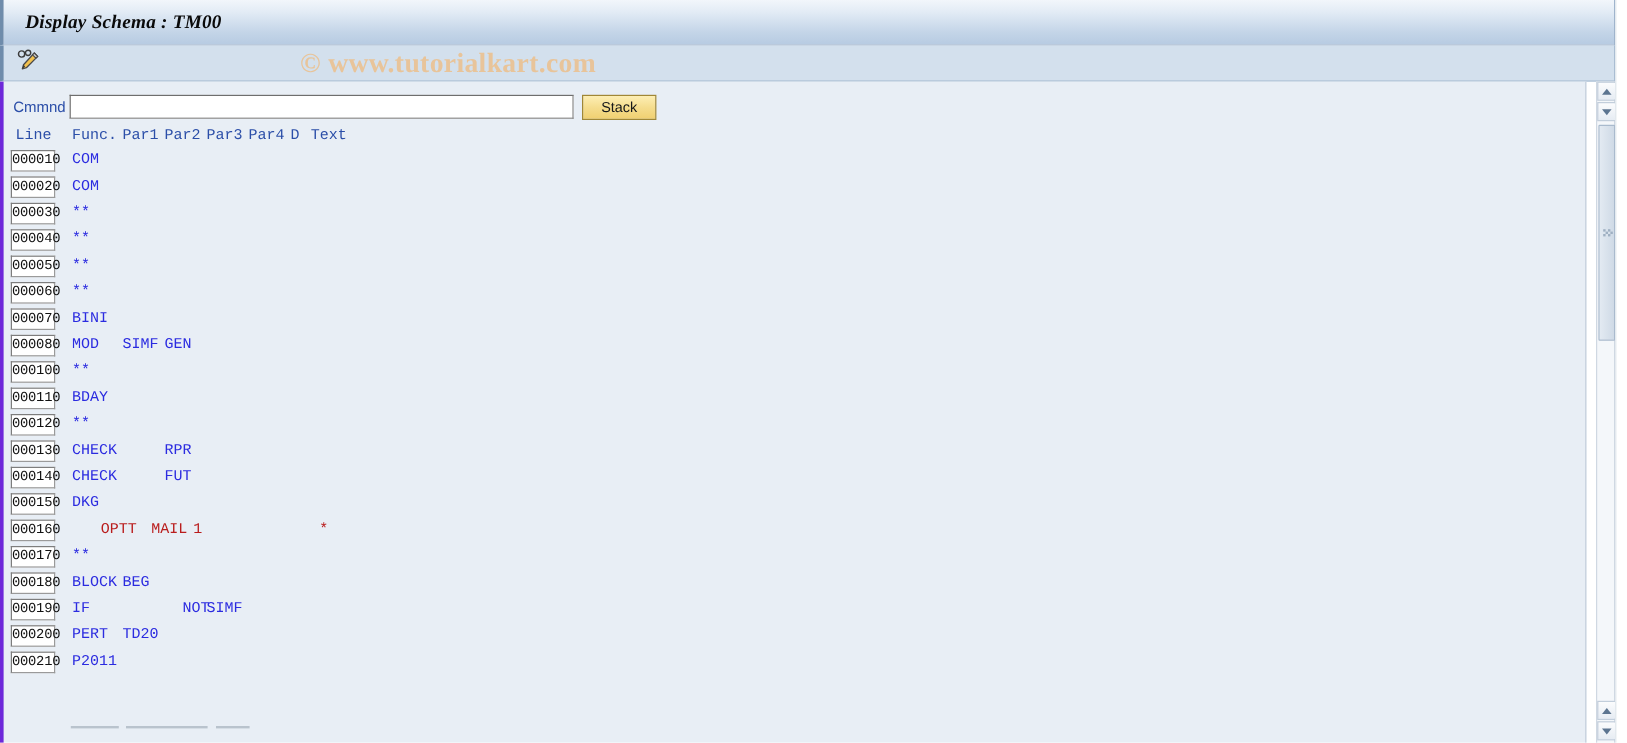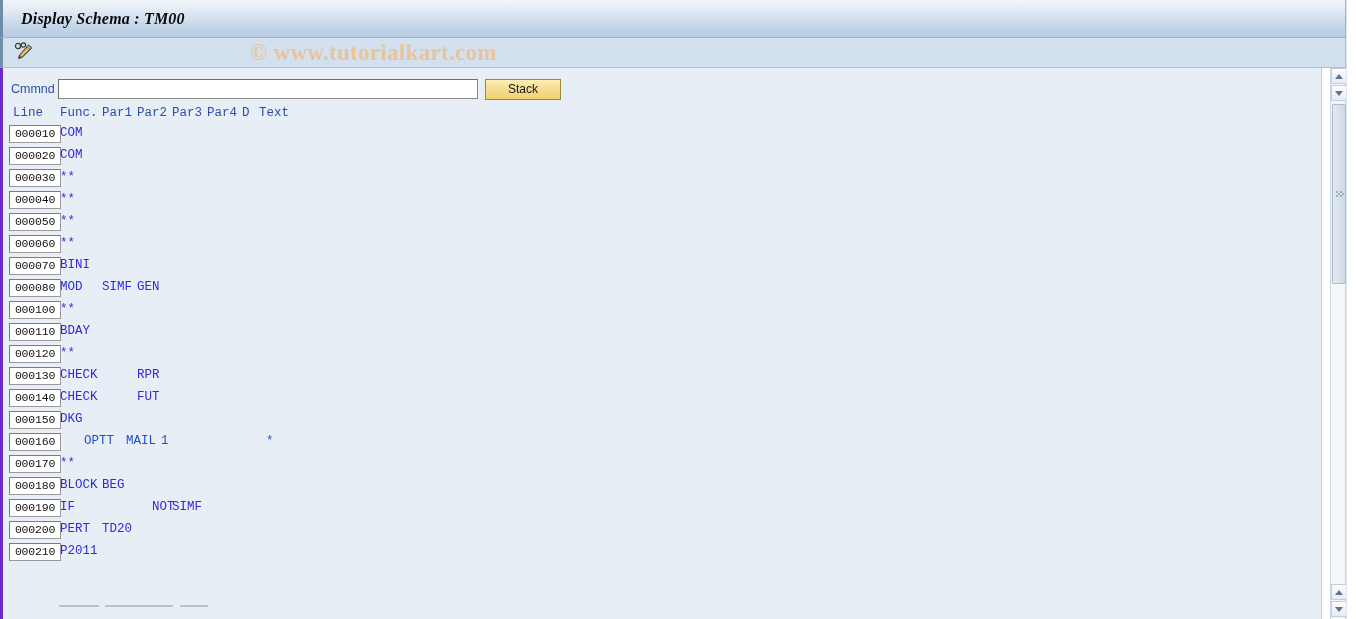--- a/index.html
+++ b/index.html
@@ -103,21 +103,21 @@
     border-top-color: #6e6e6e;
     border-left-color: #6e6e6e;
     background: #ffffff;
     font-family: "Liberation Mono", monospace;
     font-size: 12px;
     padding: 0 3px;
     outline: none;
   }
   #stack-btn {
     margin-left: 7px;
-    width: 76px; height: 21px;
+    width: 62px; height: 21px;
     background: linear-gradient(to bottom,#fdeeb4 0%, #f5dd8e 50%, #f0d071 100%);
     border: 1px solid #a08736;
     font-size: 12px;
     color: #15171a;
     cursor: pointer;
     padding: 0;
     line-height: 19px;
     font-family: "Liberation Sans", sans-serif;
   }
 
@@ -139,41 +139,41 @@
     left: 0; top: 56px;
     width: 1310px;
   }
   .row {
     position: relative;
     height: 22px;
   }
   .lineno {
     position: absolute;
     left: 6px; top: 1px;
-    width: 52px; height: 18px;
+    width: 37px; height: 18px;
     background: #ffffff;
     border: 1px solid #9a9a9a;
     border-top-color: #7d7d7d;
     border-left-color: #7d7d7d;
     font-family: "Liberation Mono", monospace;
     font-size: 11.5px;
     color: #111111;
     text-align: center;
     line-height: 16px;
     letter-spacing: -0.2px;
   }
   .cell {
     position: absolute;
     top: 2px;
     font-family: "Liberation Mono", monospace;
     font-size: 12.5px;
     color: #2b2be0;
     white-space: pre;
   }
-  .row.dark .cell { color: #1d4ed8; padding-left: 24px; }
+  .row.dark .cell { color: #b91c1c; padding-left: 24px; }
 
   
   .stub {
     position: absolute;
     height: 2px;
     background: #b9c3cd;
     bottom: 12px;
   }
 
   

